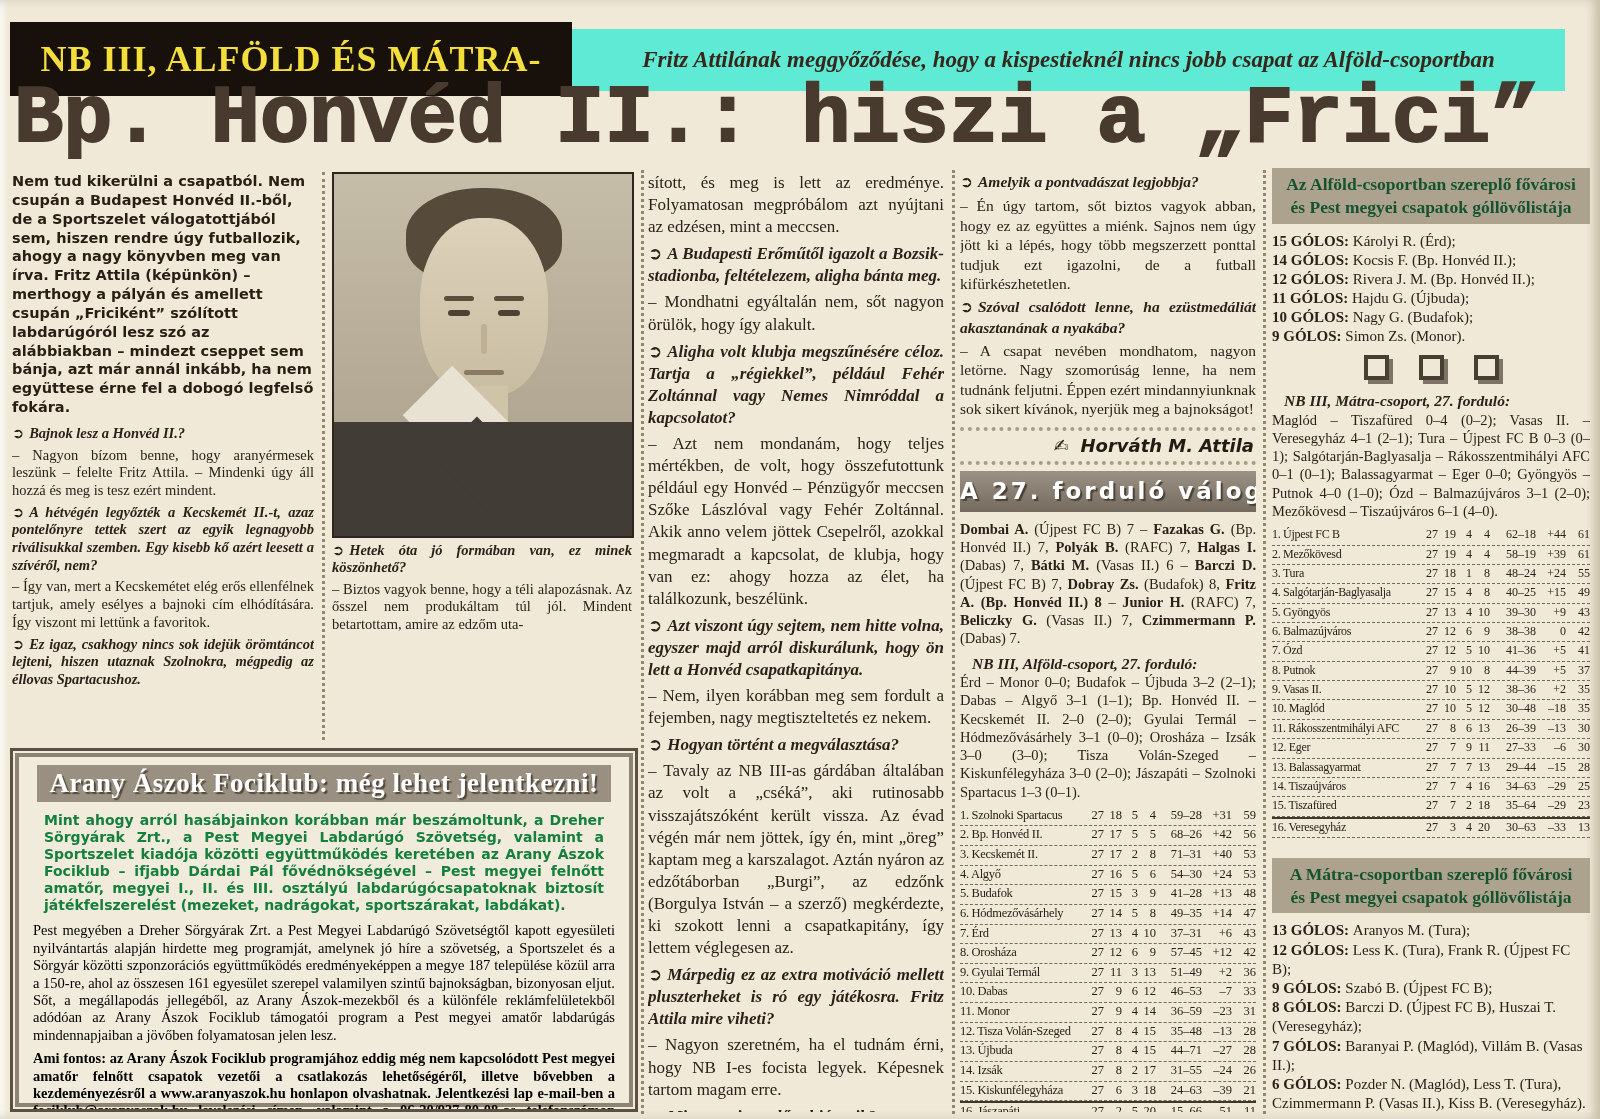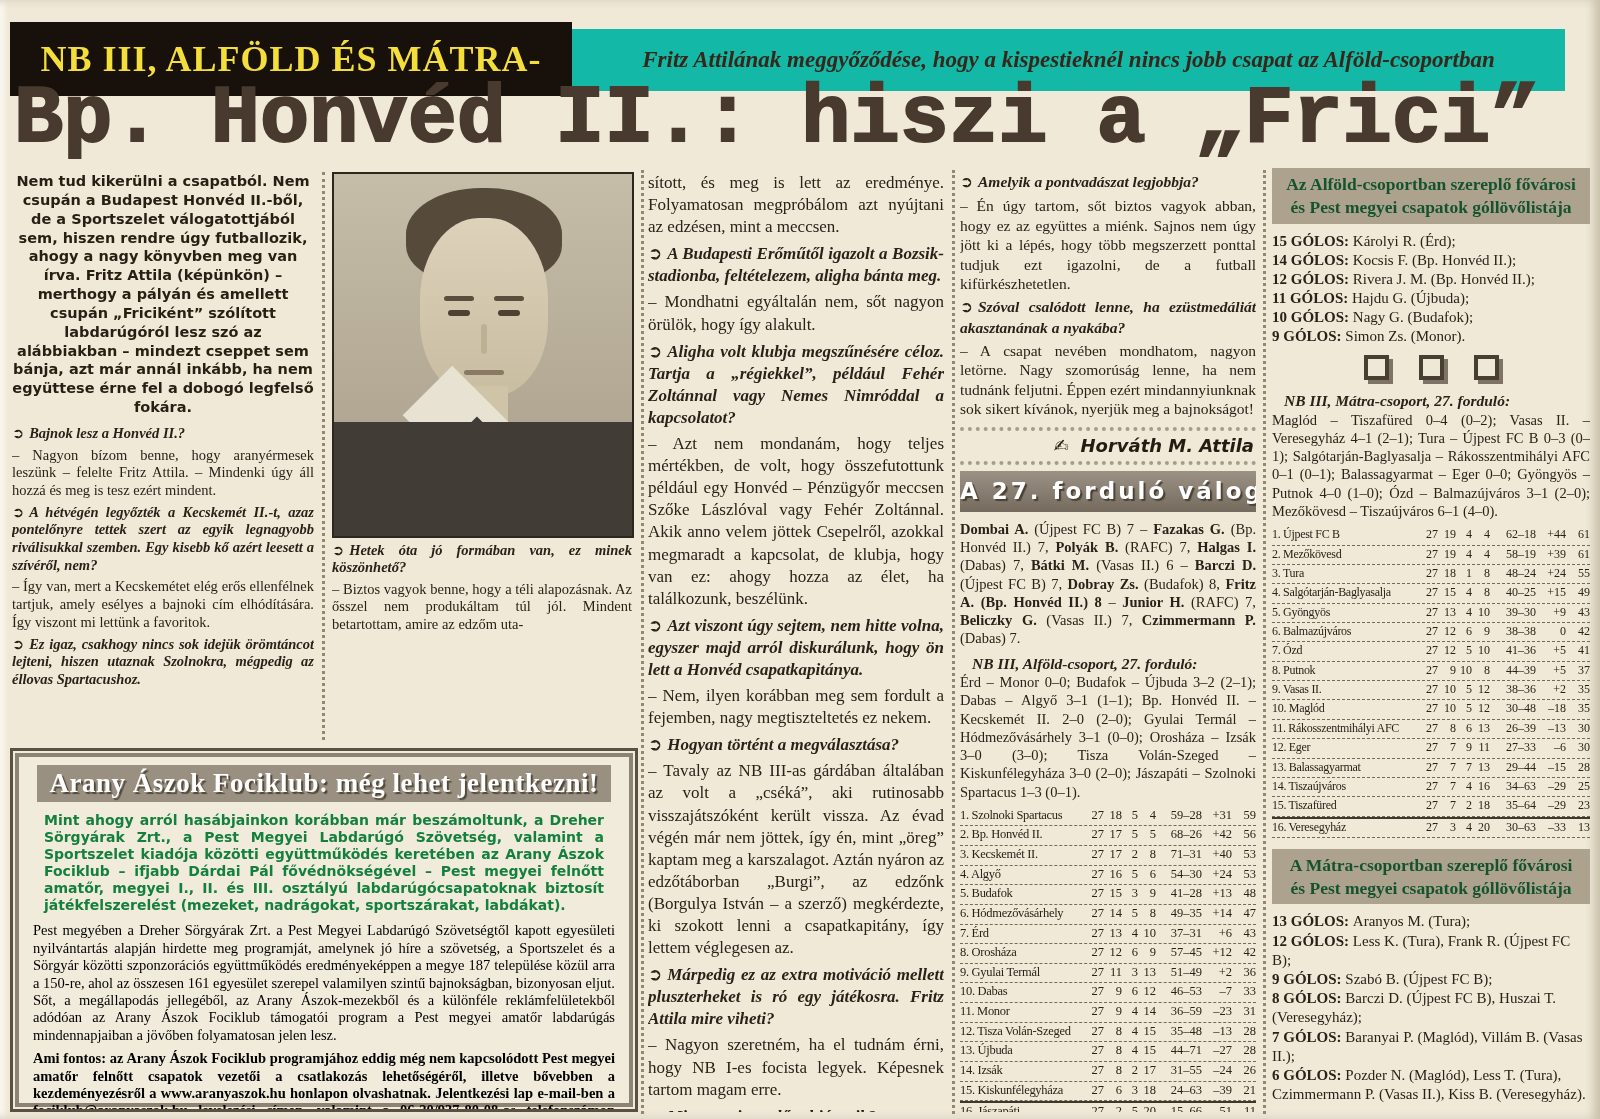--- a/index.html
+++ b/index.html
@@ -2,32 +2,32 @@
 <html lang="hu"><head>
 <meta charset="utf-8">
 <style>
   html,body{margin:0;padding:0;}
   body{width:1600px;height:1119px;background:#ddd5c2;font-family:"Liberation Serif",serif;}
   .page{position:relative;width:1600px;height:1119px;background:#f0e9d7;overflow:hidden;
         box-shadow:inset -6px 0 10px #c9c0aa, inset 3px 0 6px #fff;}
   
   .kicker{position:absolute;left:10px;top:22px;width:562px;height:74px;background:#17100b;
           color:#f4de3b;font:bold 36px/74px "Liberation Serif",serif;text-align:center;letter-spacing:1px;overflow:hidden;}
-  .subtitle{position:absolute;left:572px;top:29px;width:993px;height:62px;background:#14b8a6;
+  .subtitle{position:absolute;left:572px;top:29px;width:993px;height:62px;background:#5eead4;
             color:#36271a;font:bold italic 23px/62px "Liberation Serif",serif;font-style:italic;text-align:center;
             white-space:nowrap;overflow:hidden;}
   .headline{position:absolute;left:14px;top:78px;width:1578px;margin:0;color:#483a2e;
             font-family:Liberation Mono, monospace;font-weight:bold;font-size:82px;line-height:1.02;
             -webkit-text-stroke:2px #483a2e;letter-spacing:0;white-space:nowrap;overflow:hidden;}
   
   .vsep{position:absolute;width:0;border-left:3px dotted #94876f;}
   
   .col{position:absolute;overflow:hidden;color:#2b2119;}
   .para{margin:0 0 4px;text-align:justify;}
-  .para.lead{font-family:"DejaVu Sans",sans-serif;font-weight:bold;font-size:14.5px;line-height:1.3;color:#291e13;text-align:center;margin-bottom:8px;}
+  .para.lead{font-family:"DejaVu Sans",sans-serif;font-weight:bold;font-size:14.5px;line-height:1.3;color:#291e13;text-align:left;margin-bottom:8px;}
   .para.q{font-style:italic;font-weight:bold;}
   .para.cont{text-indent:0;}
   .qicon{font-style:normal;font-family:"DejaVu Sans",sans-serif;margin-right:5px;}
   #col1{left:12px;top:172px;width:302px;height:572px;font-size:14.5px;line-height:1.22;}
   #col2{left:332px;top:542px;width:300px;height:202px;font-size:14.5px;line-height:1.2;}
   #col3{left:648px;top:172px;width:296px;height:940px;font-size:17px;line-height:1.3;}
   #col4{left:960px;top:172px;width:296px;height:940px;font-size:15.5px;line-height:1.25;}
   #col5{left:1272px;top:168px;width:318px;height:948px;font-size:15px;line-height:1.28;}
   
   .photo{position:absolute;left:332px;top:172px;width:298px;height:362px;background:linear-gradient(180deg,#c6bda9,#a79d88);
@@ -329,21 +329,21 @@
         <div class="scorer"><span class="b">12 GÓLOS: </span><span>Rivera J. M. (Bp. Honvéd II.);</span></div>
         <div class="scorer"><span class="b">11 GÓLOS: </span><span>Hajdu G. (Újbuda);</span></div>
         <div class="scorer"><span class="b">10 GÓLOS: </span><span>Nagy G. (Budafok);</span></div>
         <div class="scorer"><span class="b">9 GÓLOS: </span><span>Simon Zs. (Monor).</span></div>
       </div>
     <div class="squares">
       <span class="sq"></span><span class="sq"></span><span class="sq"></span>
     </div>
     <div class="rhead">NB III, Mátra-csoport, 27. forduló:</div>
     <div class="results">Maglód – Tiszafüred 0–4 (0–2); Vasas II. – Veresegyház 4–1 (2–1); Tura – Újpest FC B 0–3 (0–1); Salgótarján-Baglyasalja – Rákosszentmihályi AFC 0–1 (0–1); Balassagyarmat – Eger 0–0; Gyöngyös – Putnok 4–0 (1–0); Ózd – Balmazújváros 3–1 (2–0); Mezőkövesd – Tiszaújváros 6–1 (4–0).</div>
-    <div class="table" style="margin-bottom:11px">
+    <div class="table" style="margin-bottom:20px">
         <div class="trow">
           <span class="tc c0">1. Újpest FC B</span>
           <span class="tc c1">27</span>
           <span class="tc c2">19</span>
           <span class="tc c3">4</span>
           <span class="tc c4">4</span>
           <span class="tc c5">62–18</span>
           <span class="tc c6">+44</span>
           <span class="tc c7">61</span>
         </div>

